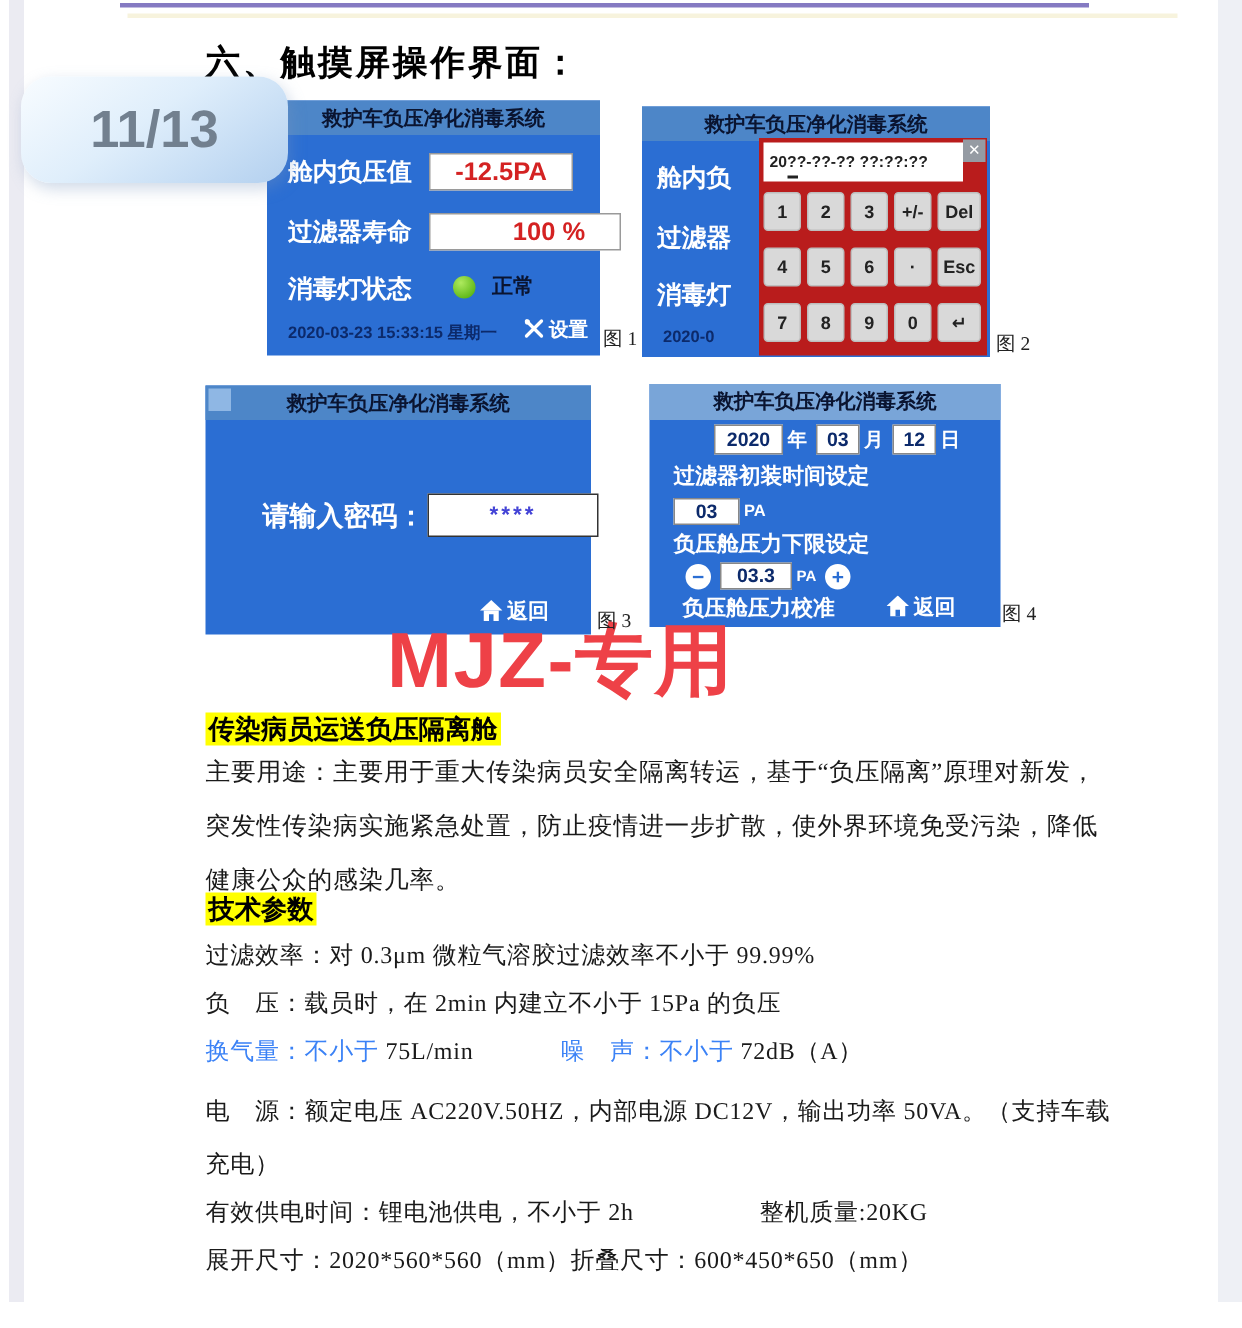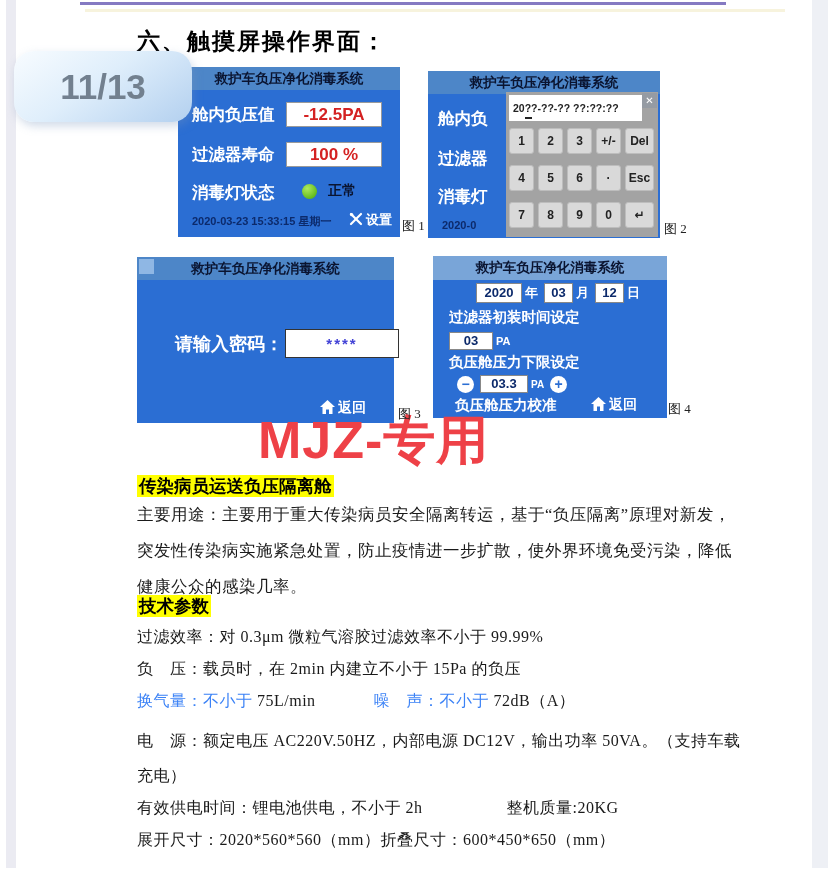--- a/index.html
+++ b/index.html
@@ -27,21 +27,21 @@
           color:#d42222;font-weight:bold;font-size:17px;text-align:center;line-height:23px;}
   .lamp{position:absolute;left:124px;top:117px;width:15px;height:15px;border-radius:50%;
         background:radial-gradient(circle at 35% 30%,#aeea5e,#46a802);}
   .lampstat{position:absolute;left:150px;top:115px;color:#0a1430;font-weight:bold;font-size:14px;}
   .datetime{position:absolute;left:14px;top:147px;font-size:11px;font-weight:bold;color:#0c2a6b;white-space:nowrap;}
   .settings{position:absolute;right:8px;top:144px;display:flex;align-items:center;gap:3px;
             color:#fff;font-weight:bold;font-size:13px;}
   .caption{position:absolute;font-size:13px;color:#222;z-index:6;
            font-family:"Liberation Serif","DejaVu Serif",serif;}
   
-  .keypad{position:absolute;left:78px;top:21px;width:152px;height:145px;background:#a3a3a3;z-index:3;}
+  .keypad{position:absolute;left:78px;top:21px;width:152px;height:145px;background:#b91c1c;z-index:3;}
   .kp-display{position:absolute;left:3px;top:3px;width:129px;height:26px;background:#fff;color:#222;
               font-size:10.5px;font-weight:600;line-height:26px;padding-left:4px;white-space:nowrap;overflow:hidden;}
   .kp-cursor{position:absolute;left:16px;top:22px;width:7px;height:2px;background:#222;}
   .kp-close{position:absolute;right:1px;top:1px;width:15px;height:15px;background:#959ba3;color:#fff;
             font-size:10px;line-height:15px;text-align:center;font-weight:bold;}
   .kp-grid{position:absolute;left:3px;top:36px;display:grid;
            grid-template-columns:25px 25px 25px 25px 29px;column-gap:4px;row-gap:11px;}
   .key{height:24px;background:#d9d9d9;border:1px solid #bdbdbd;border-radius:3px;font-size:12px;
        font-weight:bold;color:#222;display:flex;align-items:center;justify-content:center;
        font-family:"Liberation Sans","DejaVu Sans",sans-serif;}
@@ -86,21 +86,21 @@
 
   <div class="heading">六、触摸屏操作界面：</div>
 
   <div class="badge">11/13</div>
 
   <div class="screen s1" style="left:178px;top:67px;width:222px;height:170px;">
     <div class="titlebar">救护车负压净化消毒系统</div>
     <div class="frow" style="top:37px;">舱内负压值</div>
     <div class="valbox" style="top:35px;">-12.5PA</div>
     <div class="frow" style="top:77px;">过滤器寿命</div>
-    <div class="valbox" style="top:75px;">100 %</div>
+    <div class="valbox" style="top:75px;padding-left:32px;">100 %</div>
     <div class="frow" style="top:115px;">消毒灯状态</div>
     <div class="lamp"></div>
     <div class="lampstat">正常</div>
     <div class="datetime">2020-03-23 15:33:15 星期一</div>
     <div class="settings">
       <span>
         <svg width="14" height="14" viewBox="0 0 14 14">
           <line x1="2" y1="2" x2="12" y2="12" stroke="#fff" stroke-width="2.2" stroke-linecap="round"></line>
           <line x1="12" y1="2" x2="2" y2="12" stroke="#fff" stroke-width="2.2" stroke-linecap="round"></line>
           <circle cx="2.6" cy="2.6" r="1.7" fill="#fff"></circle>

